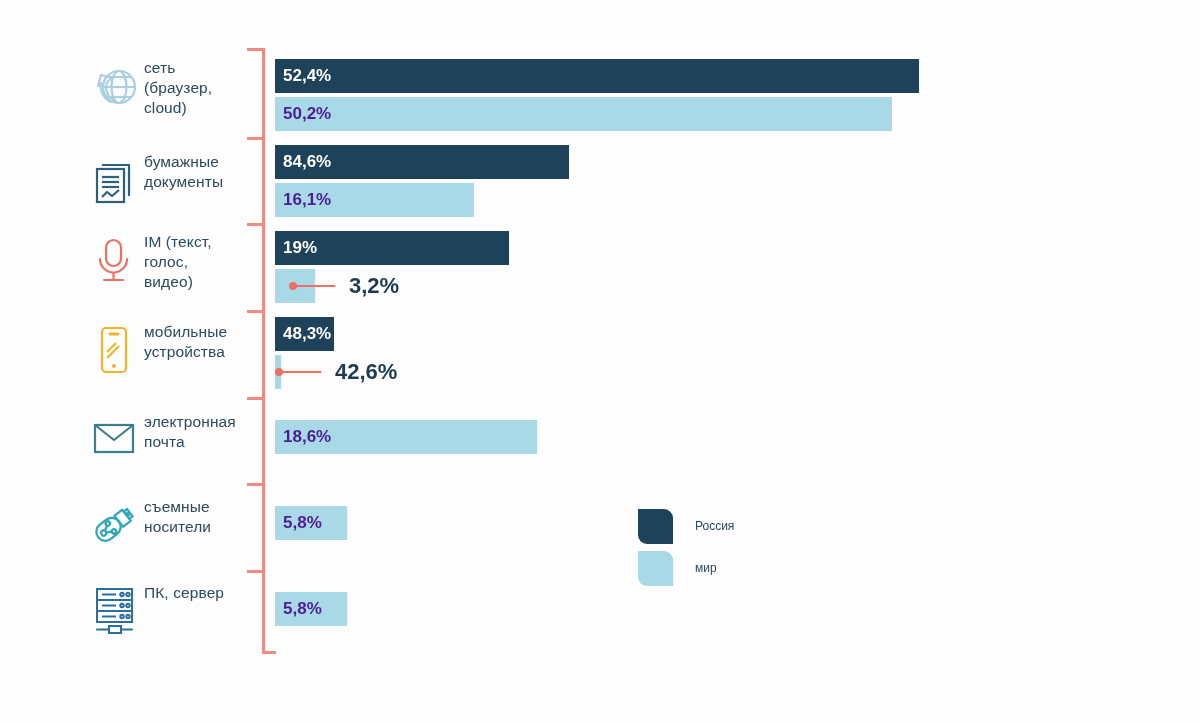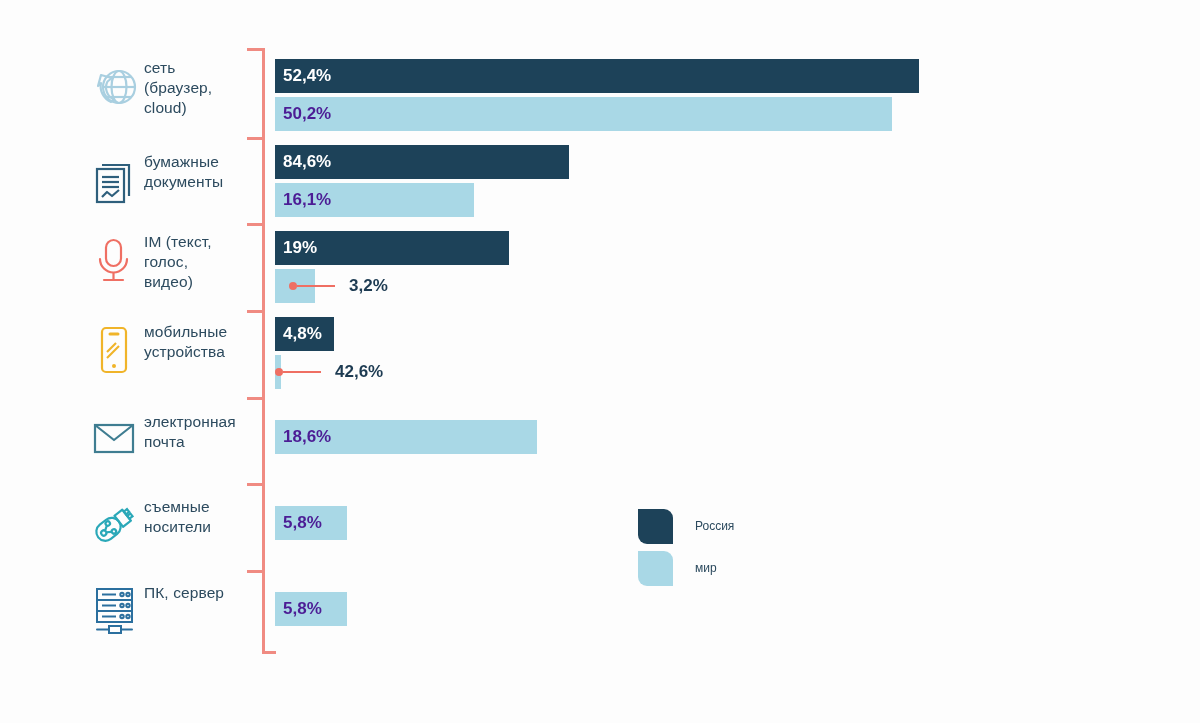--- a/index.html
+++ b/index.html
@@ -87,21 +87,21 @@
     background:#ef6f63;
     flex:0 0 auto;
   }
   .callout-line{
     height:2.5px;
     background:#ef6f63;
     flex:0 0 auto;
   }
   .callout-gap{flex:0 0 auto;}
   .callout-text{
-    font-size:17px;
+    font-size:22px;
     font-weight:bold;
     color:#1d3b52;
     white-space:nowrap;
   }
 
   
   .legend{position:absolute;left:638px;top:505px;}
   .legend-row{display:flex;align-items:center;height:42px;}
   .legend-swatch{
     width:35px;height:35px;
@@ -211,21 +211,21 @@
         <line x1="19" y1="30" x2="28" y2="21"></line>
         <line x1="19" y1="36" x2="31" y2="24"></line>
       </svg>
     </span>
     <span class="cat-label">
       <span>мобильные</span><br>
       <span>устройства</span>
     </span>
   </div>
   <div class="bar ru" style="top:317px; width:59px">
-    <span class="bar-value">4,8%</span>
+    <span class="bar-value">48,3%</span>
   </div>
   <div class="bar world" style="top:355px; width:6px"></div>
   <div class="callout" style="left:275px;top:355px">
     <span class="callout-dot"></span>
     <span class="callout-line" style="width:38px"></span>
     <span class="callout-gap" style="width:14px"></span>
     <span class="callout-text">42,6%</span>
   </div>
 
   <div class="cat" style="top:412px">

